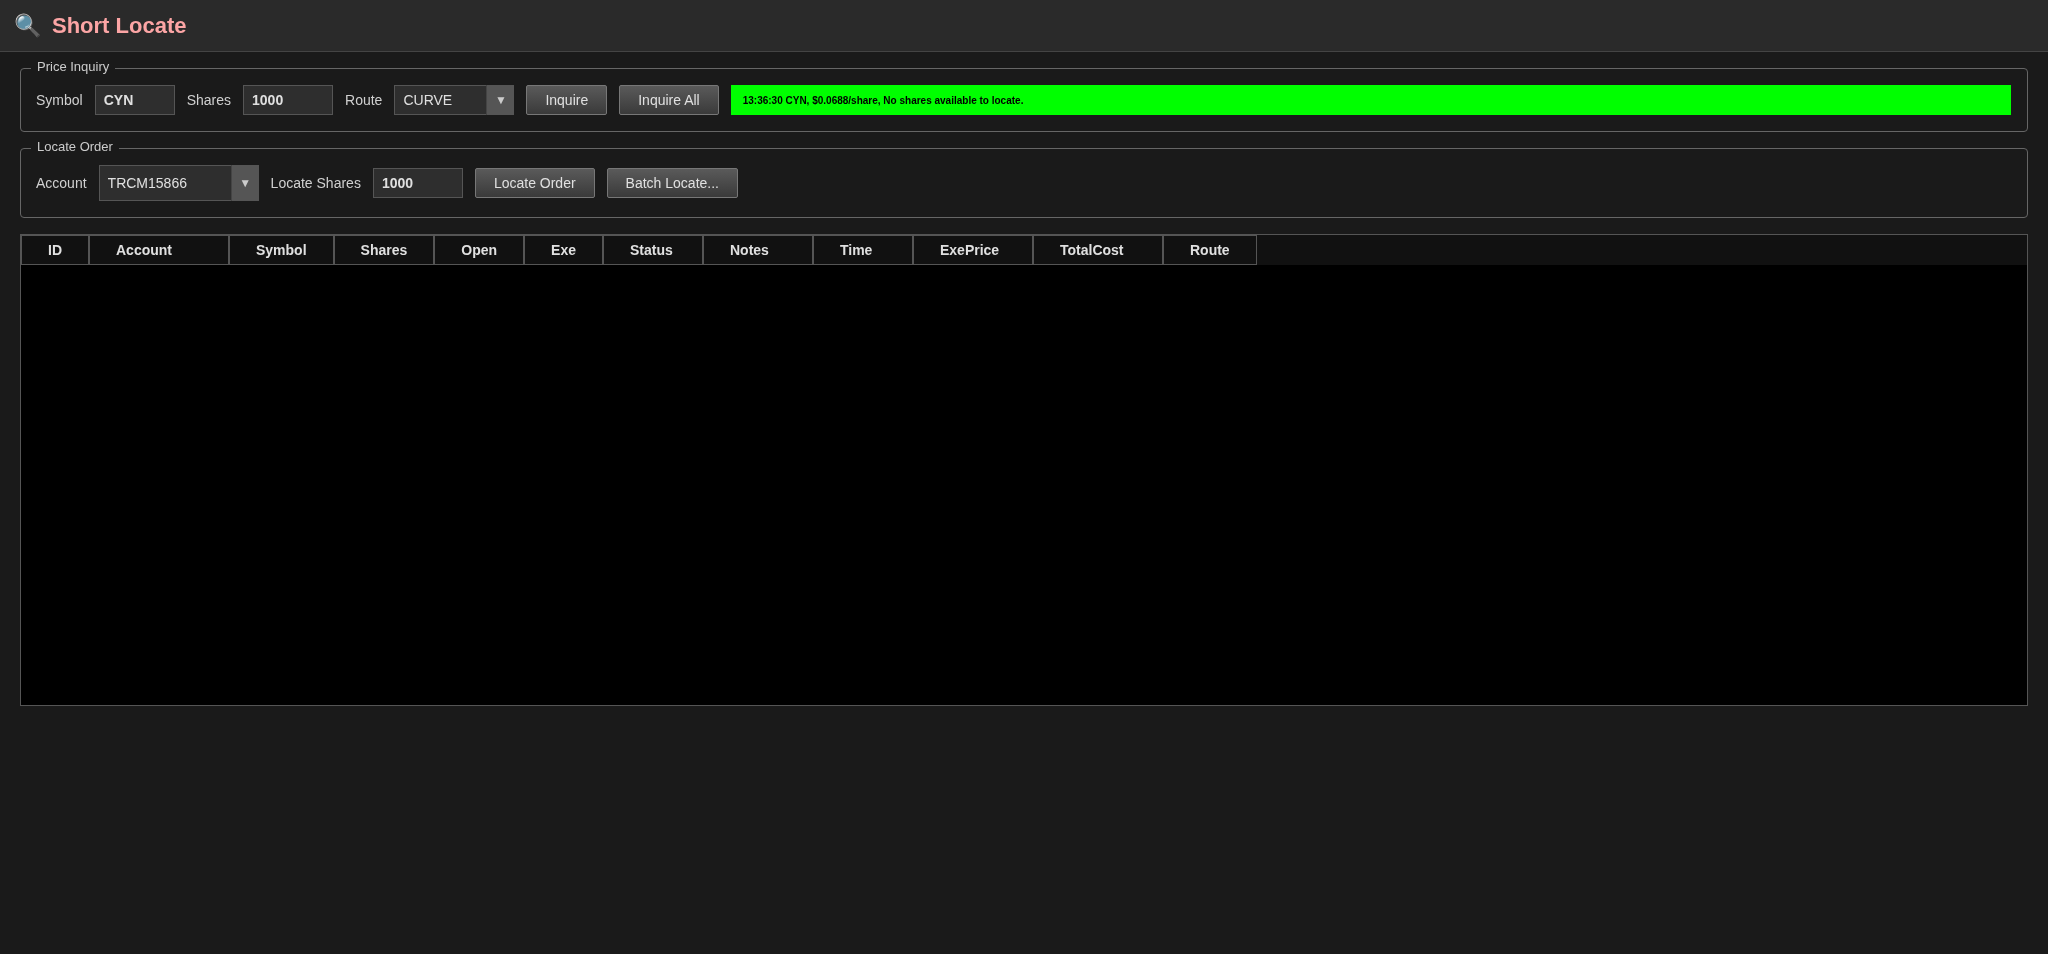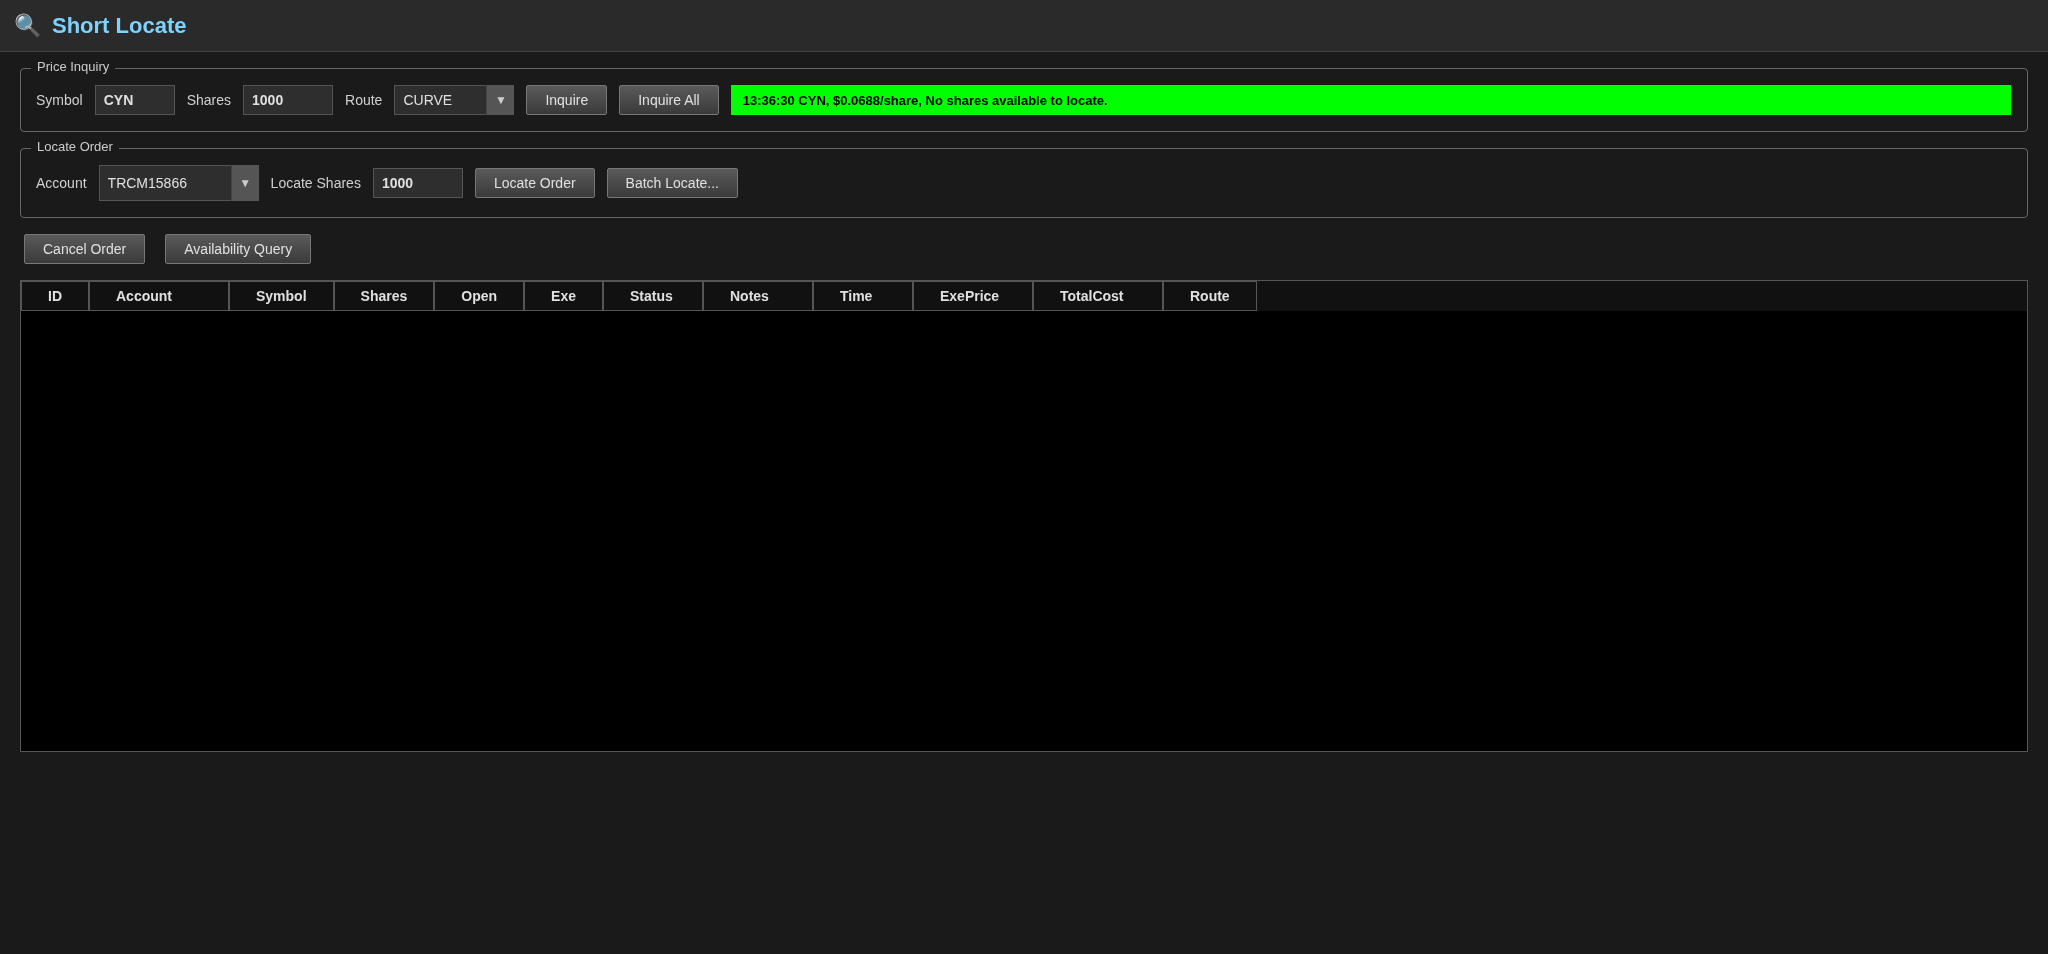--- a/index.html
+++ b/index.html
@@ -34,21 +34,21 @@
       display: flex;
       align-items: center;
       justify-content: center;
       color: #bbb;
       font-size: 22px;
     }
 
     .title-bar .title-text {
       font-size: 22px;
       font-weight: bold;
-      color: #7dd3fc;
+      color: #fca5a5;
     }
 
     .main-content {
       padding: 16px 20px;
     }
 
     .panel {
       border: 1px solid #666;
       border-radius: 4px;
       margin-bottom: 16px;
@@ -181,21 +181,21 @@
       height: 30px;
       cursor: pointer;
       white-space: nowrap;
       border-radius: 2px;
     }
 
     .message-box {
       background-color: #00ff00;
       color: #000;
       padding: 5px 12px;
-      font-size: 13px;
+      font-size: 10px;
       height: 30px;
       display: flex;
       align-items: center;
       flex: 1;
       min-width: 200px;
       font-weight: bold;
     }
 
     .action-buttons-row {
       display: flex;
@@ -293,24 +293,20 @@
       </div>
 
       <span class="field-label">Locate Shares</span>
       <input class="field-input field-input-locate-shares" type="text" value="1000" style="">
 
       <button class="btn">Locate Order</button>
       <button class="btn">Batch Locate...</button>
     </div>
   </div>
 
-  <div class="action-buttons-row">
-    <button class="btn">Cancel Order</button>
-    <button class="btn">Availability Query</button>
-  </div>
 
   <div class="table-container">
     <div class="table-header">
       <div class="table-header-cell col-id">ID</div>
       <div class="table-header-cell col-account">Account</div>
       <div class="table-header-cell col-symbol">Symbol</div>
       <div class="table-header-cell col-shares">Shares</div>
       <div class="table-header-cell col-open">Open</div>
       <div class="table-header-cell col-exe">Exe</div>
       <div class="table-header-cell col-status">Status</div>

